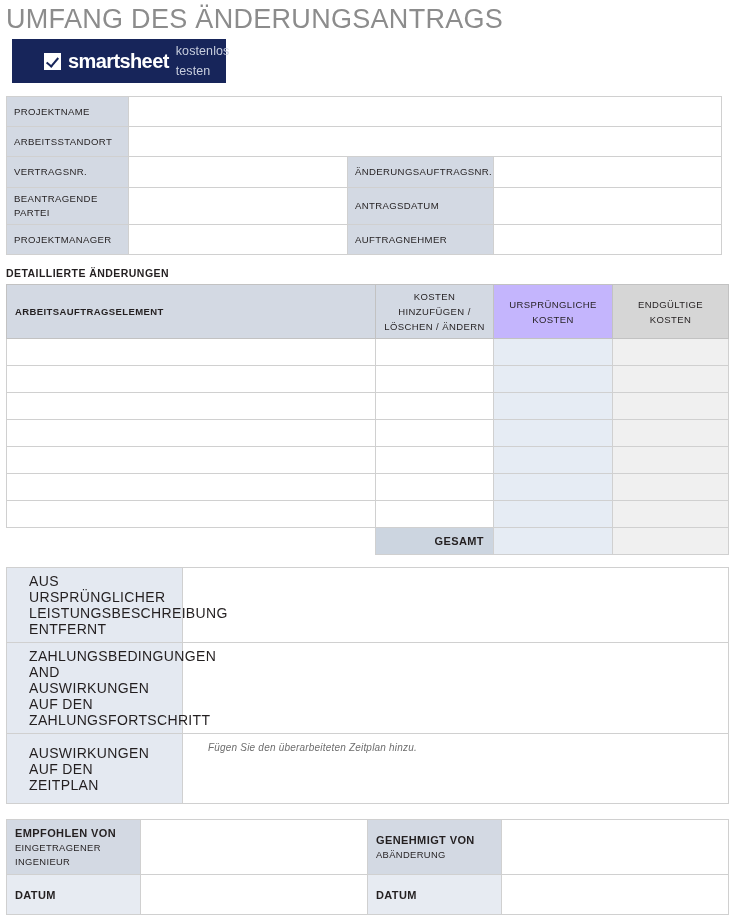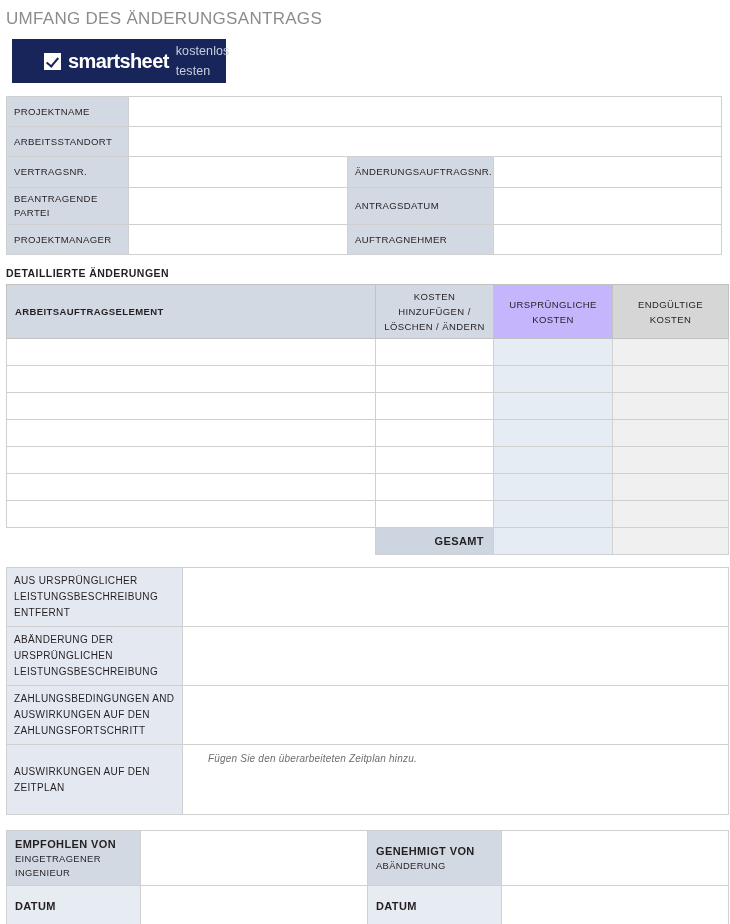--- a/index.html
+++ b/index.html
@@ -18,21 +18,21 @@
   }
   .page {
     width: 730px;
     height: 924px;
     position: relative;
     padding: 0;
   }
 
   
   .page-title {
-    font-size: 17px;
+    font-size: 27px;
     letter-spacing: 0.3px;
     color: #8c8c8c;
     font-weight: 400;
     margin: 6px 12px 0 6px;
     line-height: 26px;
     white-space: nowrap;
   }
 
   
   .logo-bar {
@@ -170,25 +170,25 @@
     padding-right: 9px;
   }
 
   
   .desc-table {
     width: 722px;
     margin: 12px 0 0 6px;
   }
   .desc-table td.d-lbl {
     background: #e4e9f1;
-    font-size: 10px;
+    font-size: 14px;
     letter-spacing: 0.35px;
     line-height: 16px;
     vertical-align: middle;
-    padding: 5px 7px;
+    padding: 5px 22px;
     width: 176px;
   }
   .desc-table td.d-val {
     background: #ffffff;
     vertical-align: top;
     padding: 7px 25px;
   }
   .hint {
     font-style: italic;
     color: #6d6d6d;
@@ -350,24 +350,20 @@
 
   <table class="desc-table">
     <colgroup>
         <col style="width:176px">
         <col style="width:546px">
       </colgroup>
     <tbody>
       <tr>
         <td class="d-lbl" style="height:46px">AUS URSPRÜNGLICHER LEISTUNGSBESCHREIBUNG ENTFERNT</td>
         <td class="d-val" style="height:46px"></td>
-      </tr>
-      <tr>
-        <td class="d-lbl" style="height:51px">ABÄNDERUNG DER URSPRÜNGLICHEN LEISTUNGSBESCHREIBUNG</td>
-        <td class="d-val" style="height:51px"></td>
       </tr>
       <tr>
         <td class="d-lbl" style="height:47px">ZAHLUNGSBEDINGUNGEN AND AUSWIRKUNGEN AUF DEN ZAHLUNGSFORTSCHRITT</td>
         <td class="d-val" style="height:47px"></td>
       </tr>
       <tr>
         <td class="d-lbl" style="height:70px">AUSWIRKUNGEN AUF DEN ZEITPLAN</td>
         <td class="d-val" style="height:70px">
           <span class="hint">Fügen Sie den überarbeiteten Zeitplan hinzu.</span>
         </td>

